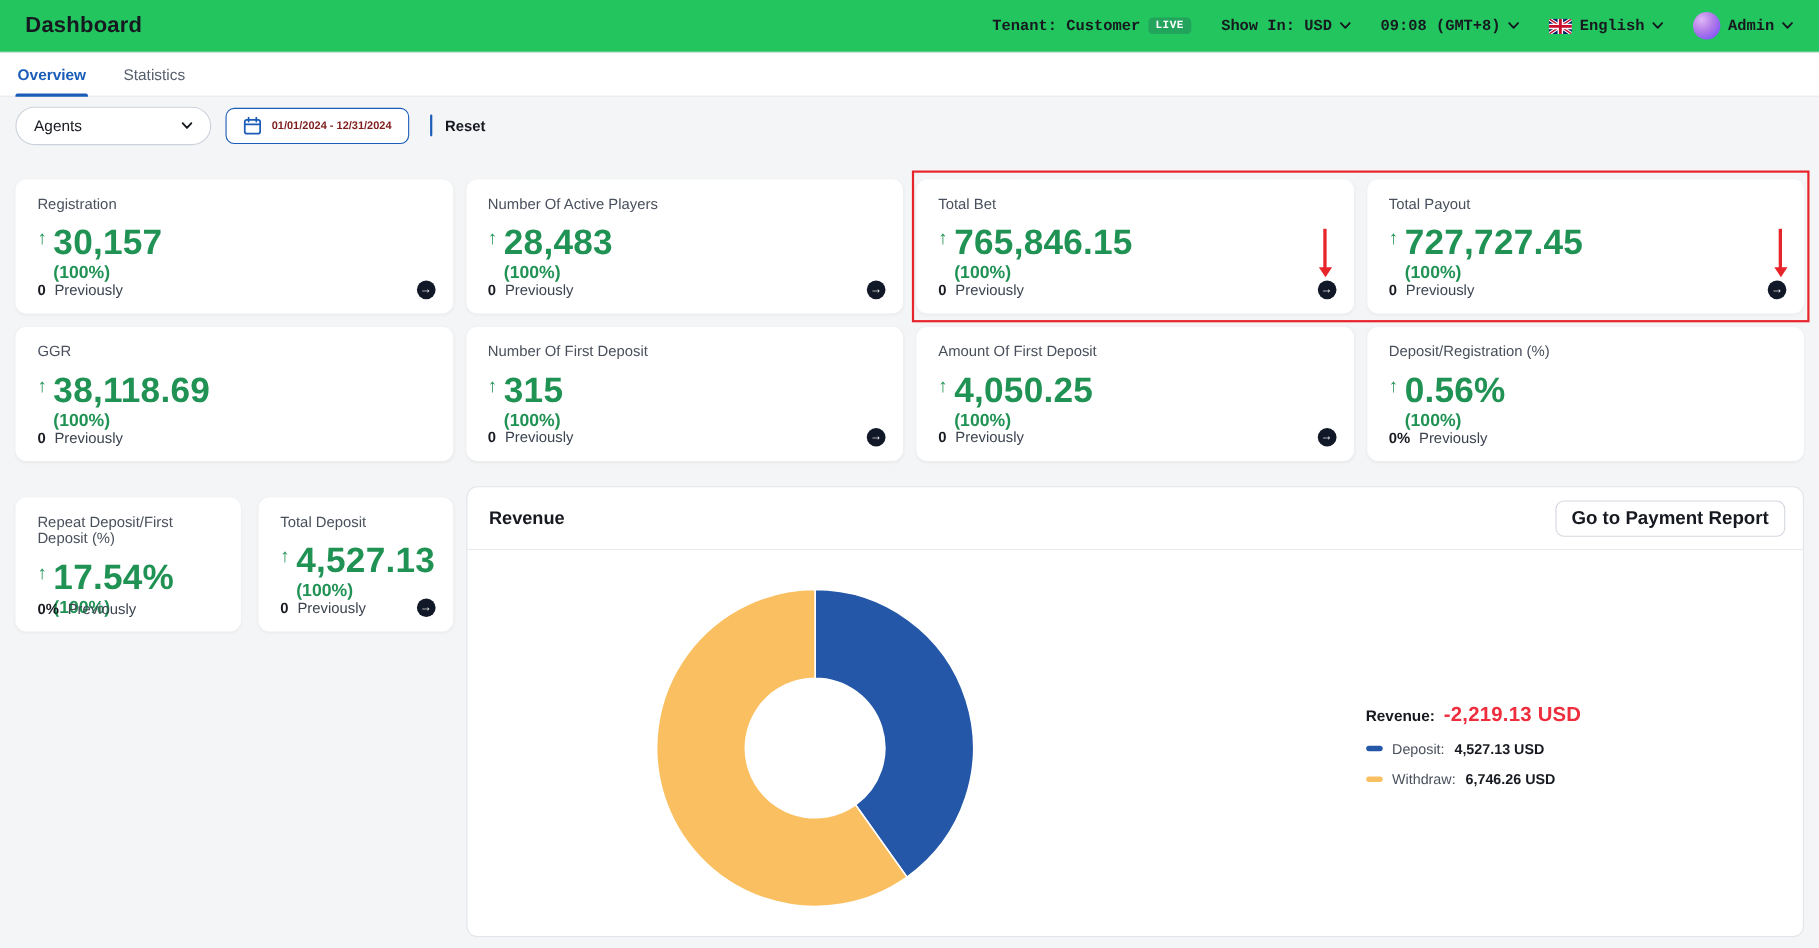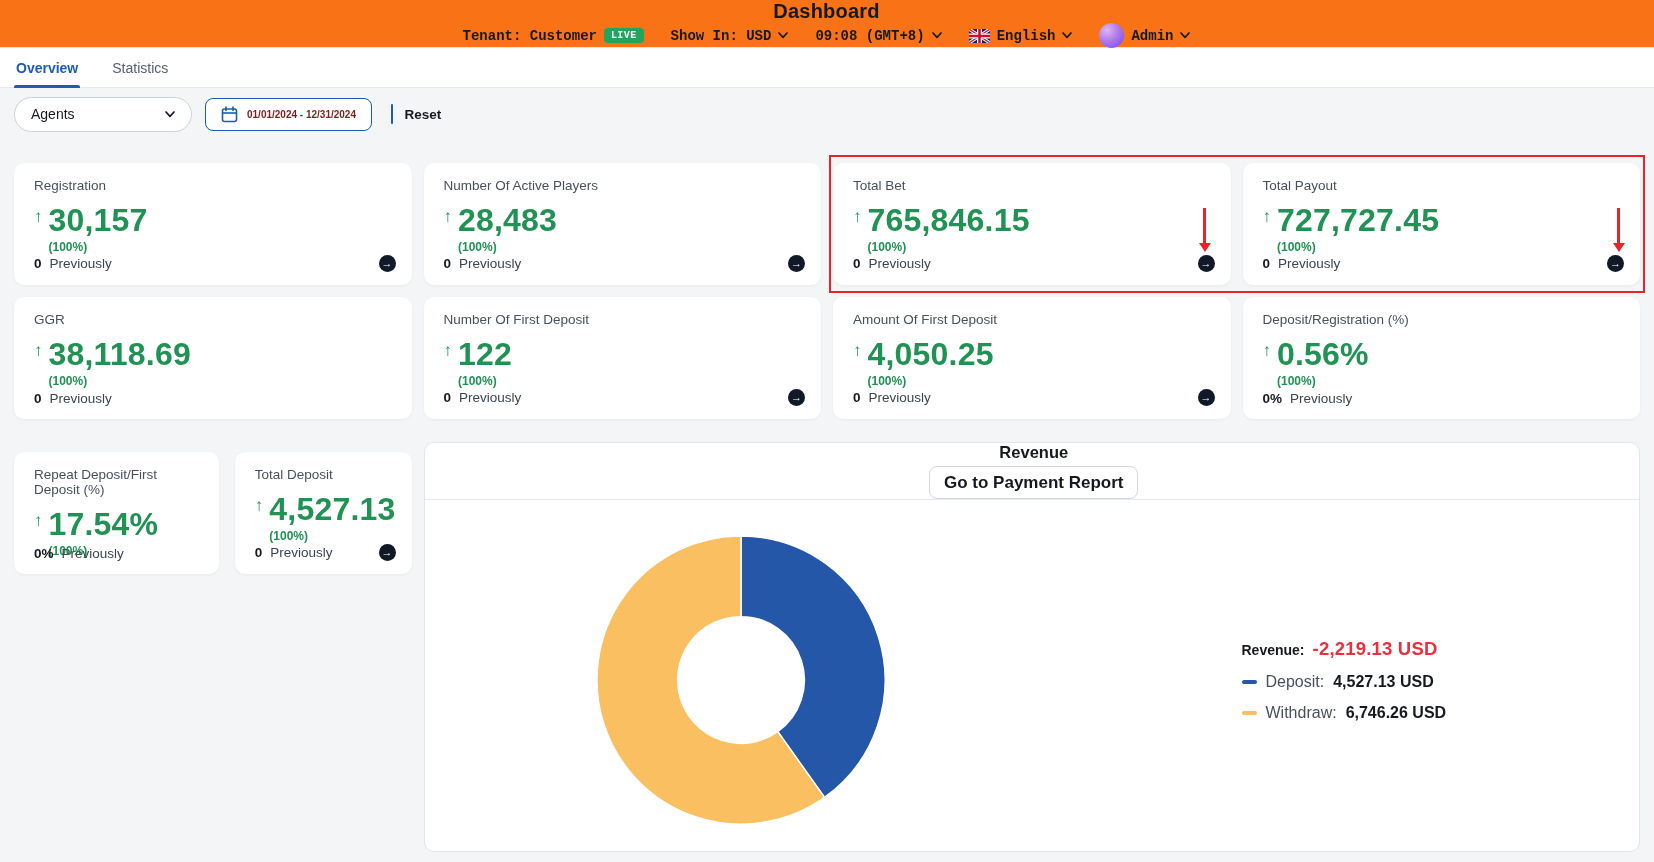--- a/index.html
+++ b/index.html
@@ -1,23 +1,23 @@
 <!DOCTYPE html>
 <html><head>
 <meta charset="utf-8">
 <style>
   * { margin:0; padding:0; box-sizing:border-box; }
   html,body { background:#ffffff; }
   body { font-family:"Liberation Sans", sans-serif; color:#1f2937; }
   .canvas { position:relative; width:1654px; height:862px; background:#f4f5f7; overflow:hidden; }
 
   
-  .header { position:absolute; top:0; left:0; width:100%; height:48px; background:#f97316;
+  .header { position:absolute; top:0; left:0; width:100%; height:48px; background:#22c55e;
             border-bottom:1px solid #e8e9ee; display:flex; align-items:center;
-            justify-content:space-between; padding:0 24px 0 23px; z-index:5;flex-direction:column; }
+            justify-content:space-between; padding:0 24px 0 23px; z-index:5; }
   .page-title { font-size:20px; font-weight:700; color:#16191f; letter-spacing:.2px; }
   .header-right { display:flex; align-items:center; gap:27px; }
   .hitem { display:flex; align-items:center; gap:7px; font-size:14px; font-weight:600; color:#16191f; cursor:pointer;font-family:Liberation Mono, monospace; }
   .live-badge { background:#22a45d; color:#fff; font-size:10px; font-weight:700; letter-spacing:.4px;
                 padding:2.5px 7px; border-radius:4px; line-height:1; }
   .chev { width:10px; height:7px; display:inline-block; }
   .avatar { width:25px; height:25px; border-radius:50%;
             background:radial-gradient(circle at 32% 28%, #dfb6f7 0%, #b07ae8 45%, #8b5cf6 75%, #7c3aed 100%); }
   .flag { width:21px; height:14px; border-radius:2px; overflow:hidden; display:inline-block; }
 
@@ -48,46 +48,46 @@
   .row2 { margin-top:12px; }
   .bottom { margin-top:23px; align-items:start; }
 
   
   .card { background:#fff; border-radius:10px; height:122px; padding:15px 16px 13px 20px;
           box-shadow:0 1px 3px rgba(25,30,40,.05); position:relative; }
   .card-title { font-size:13.5px; color:#49505c; }
   .value-row { display:flex; align-items:flex-start; gap:6px; margin-top:11px; }
   .up-arrow { color:#1f9254; font-size:17px; font-weight:700; line-height:1.5; }
   .card-value { font-size:32px; font-weight:700; color:#1f9254; letter-spacing:.2px; line-height:1.05; }
-  .card-percent { font-size:12px; font-weight:700; color:#1f9254; margin-top:2px; }
+  .card-percent { font-size:16px; font-weight:700; color:#1f9254; margin-top:2px; }
   .prev-row { position:absolute; left:20px; right:16px; bottom:13px; display:flex; align-items:center; gap:8px; font-size:13.5px; }
   .prev-val { font-weight:700; color:#16191f; }
   .prev-label { color:#3c4450; }
   .link-icon { margin-left:auto; width:17px; height:17px; border-radius:50%; background:#111827; color:#fff;
                display:flex; align-items:center; justify-content:center; font-size:11px; line-height:1; cursor:pointer; }
 
   .left-col { display:flex; flex-direction:row; gap:16px; padding-top:10px; }
 
   
   .revenue-panel { grid-column:2 / span 3; background:#fff; border:1px solid #e3e5ea; border-radius:10px;
                    height:410px; position:relative; }
   .panel-header { height:57px; display:flex; align-items:center; justify-content:space-between;
-                  padding:0 16px 0 20px; border-bottom:1px solid #e8e9ee;flex-direction:column; }
+                  padding:0 16px 0 20px; border-bottom:1px solid #e8e9ee; }
   .panel-title { font-size:16.5px; font-weight:700; color:#16191f; }
   .panel-btn { height:33px; background:#fff; border:1px solid #d3d7de; border-radius:8px; padding:0 14px;
                font-size:17px; font-weight:700; color:#16191f; cursor:pointer;
                display:flex; align-items:center; font-family:"Liberation Sans", sans-serif; }
   .panel-body { position:relative; height:352px; }
   .donut { position:absolute; left:169px; top:33px; width:294px; height:294px; }
 
   .legend { position:absolute; left:817px; top:138px; }
   .legend-revenue { display:flex; align-items:baseline; gap:8px; }
   .legend-revenue-label { font-size:14px; font-weight:700; color:#16191f; }
   .legend-revenue-value { font-size:18.5px; font-weight:700; color:#ee2d3d; letter-spacing:.2px; }
-  .legend-item { display:flex; align-items:center; gap:9px; margin-top:13px; font-size:16px; }
+  .legend-item { display:flex; align-items:center; gap:9px; margin-top:13px; font-size:13px; }
   .legend-item:first-of-type { margin-top:16px; }
   .dash { width:15px; height:4.5px; border-radius:2.5px; }
   .legend-name { color:#49505c; }
   .legend-val { font-weight:700; color:#16191f; }
 
   
   .annotation-rect { position:absolute; left:829px; top:67px; width:816px; height:138px;
                      border:2.5px solid #e8242b; pointer-events:none; z-index:10; }
   .red-arrow { position:absolute; width:3px; height:36px; background:#e8242b; pointer-events:none; z-index:11; }
   .red-arrow::after { content:""; position:absolute; left:-4.5px; bottom:-8px; width:0; height:0;
@@ -247,21 +247,21 @@
         <div class="prev-row">
             <span class="prev-val">0</span>
           <span class="prev-label">Previously</span>
           </div>
       </div>
       <div class="card">
         <div class="card-title">Number Of First Deposit</div>
         <div class="value-row">
             <span class="up-arrow">↑</span>
           <div>
-              <div class="card-value">122</div>
+              <div class="card-value">315</div>
           <div class="card-percent">(100%)</div>
             </div>
           </div>
         <div class="prev-row">
             <span class="prev-val">0</span>
           <span class="prev-label">Previously</span>
           <span class="link-icon">→</span>
           </div>
       </div>
       <div class="card">

